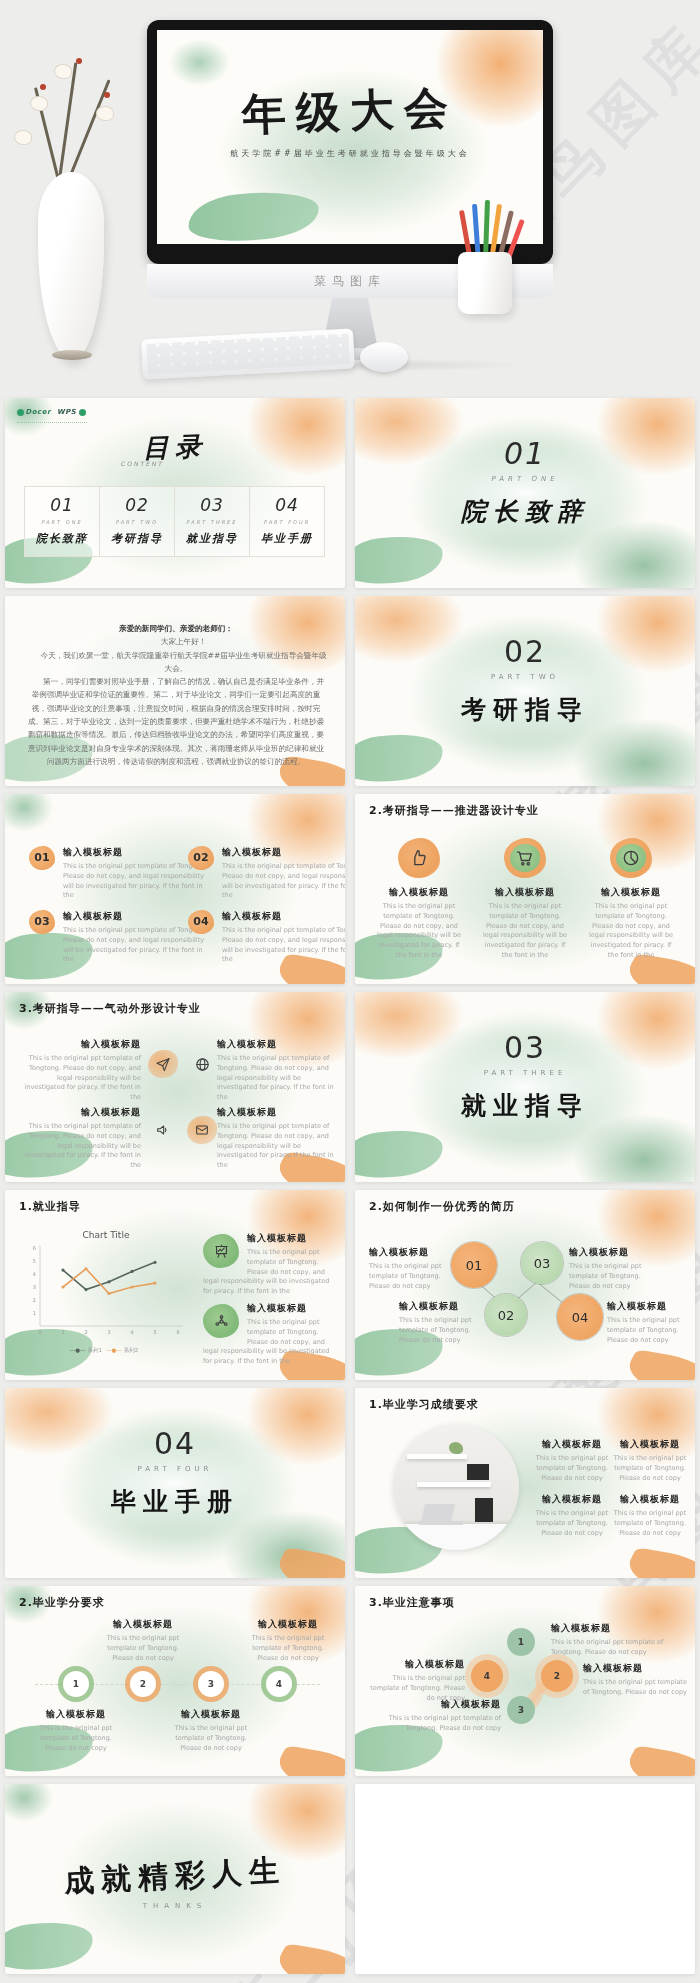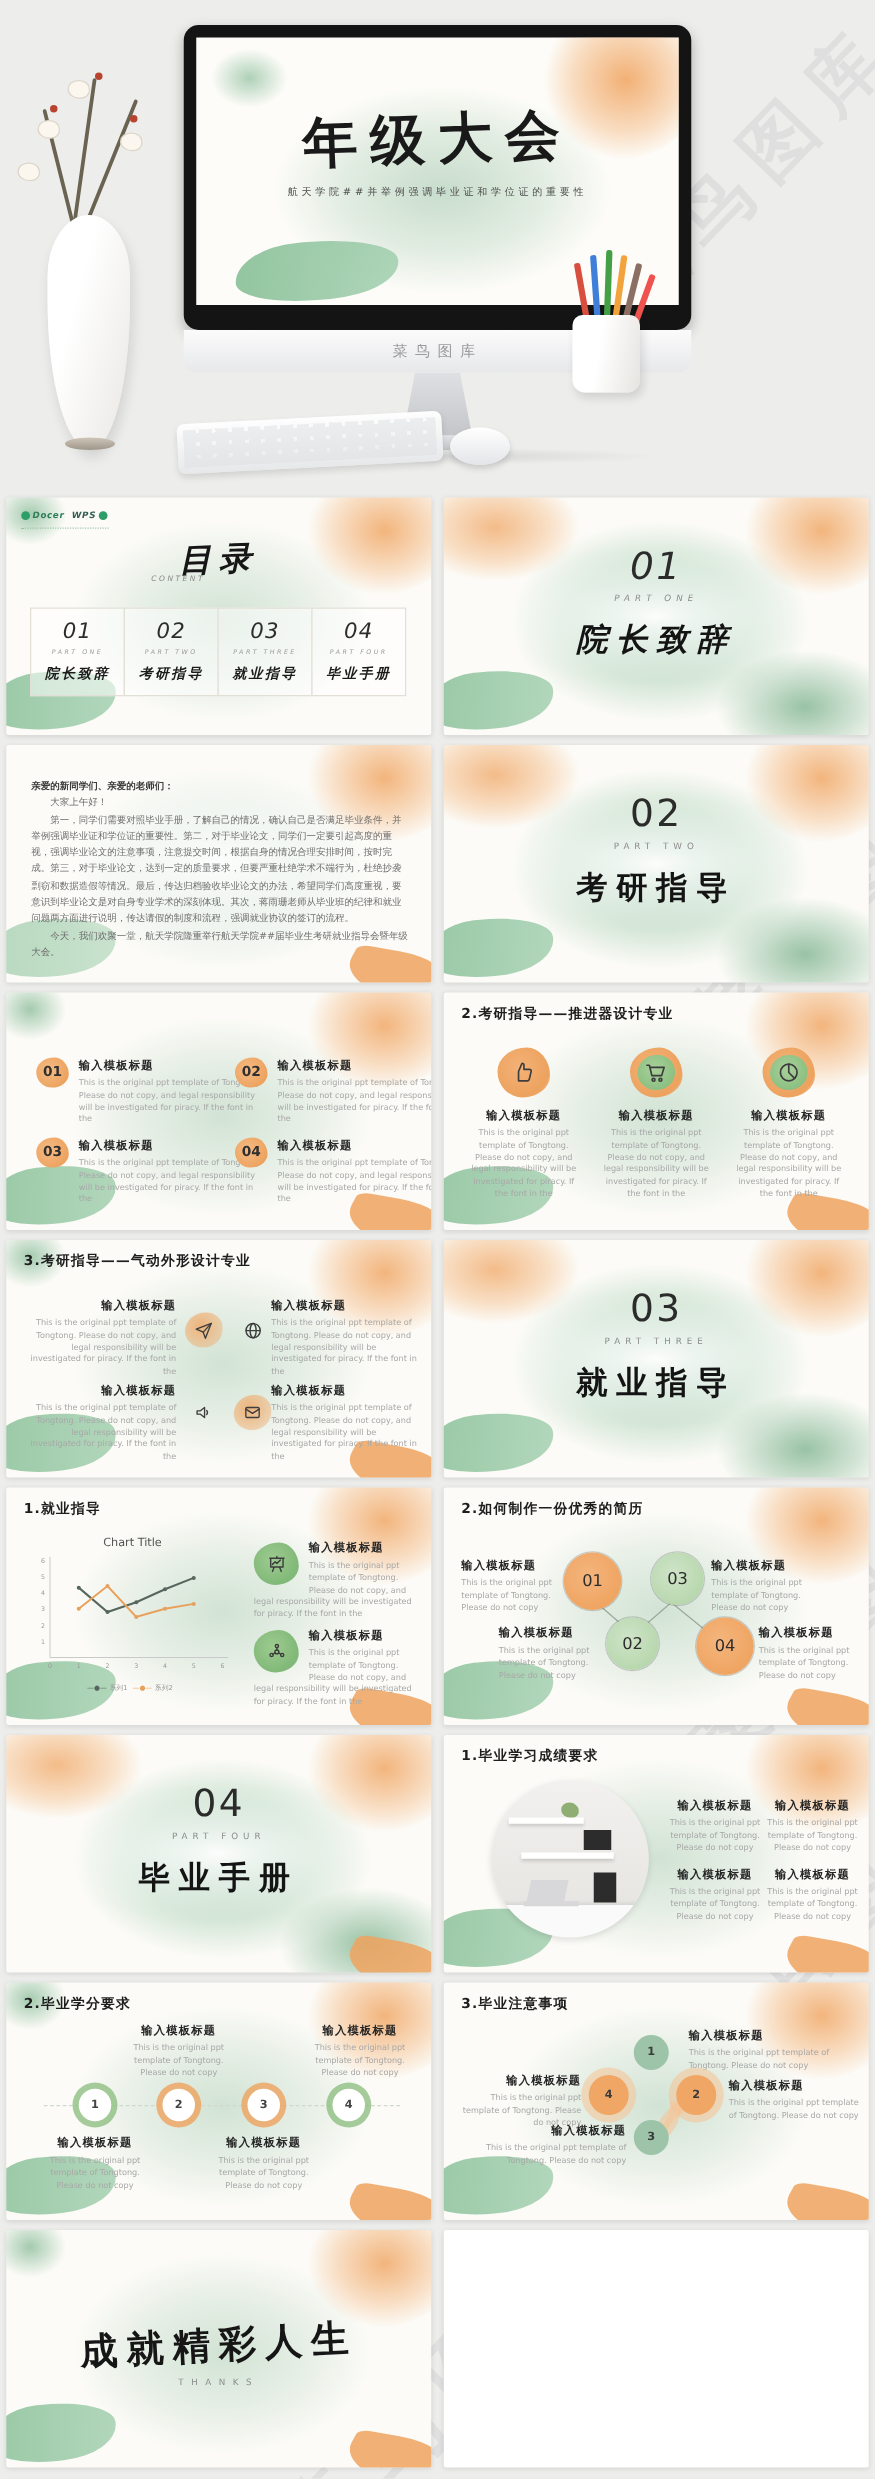--- a/index.html
+++ b/index.html
@@ -90,21 +90,21 @@
            padding:8px 2px 10px;text-align:center;}
   .toc-num{font-size:17px;color:#2d2d2d;letter-spacing:1px;}
   .toc-part{font-size:5px;color:#9a9a9a;letter-spacing:2px;margin:4px 0 6px;}
   .toc-label{font-size:11px;font-weight:bold;color:#1c1c1c;letter-spacing:2px;}
   
   .sec-stack{position:absolute;left:0;top:38px;width:100%;text-align:center;z-index:6;}
   .sec-num{font-size:30px;color:#2b2b2b;letter-spacing:2px;}
   .sec-part{font-size:7px;color:#8d8d8d;letter-spacing:4px;margin:4px 0 12px;}
   .sec-title{font-size:25px;font-weight:bold;color:#141414;letter-spacing:7px;}
   
-  .welcome-text{position:absolute;left:20px;top:26px;width:302px;z-index:5;font-size:7.6px;line-height:1.75;color:#6e6e6e;}
+  .welcome-text{position:absolute;left:20px;top:26px;width:302px;z-index:5;font-size:7.6px;line-height:1.75;color:#6e6e6e;text-align:center;}
   .welcome-text .lead{font-weight:bold;color:#3a3a3a;}
   .welcome-text p{margin:0;text-indent:2em;}
   
   .pt-item{position:absolute;width:150px;padding-left:34px;z-index:5;}
   .chip{position:absolute;left:0;top:0;width:26px;height:24px;border-radius:56% 44% 52% 48%/48% 56% 44% 52%;
         background:radial-gradient(circle at 40% 40%,#f5bb84,#eda25e 75%,rgba(237,162,94,.25));
         text-align:center;line-height:24px;font-size:11px;font-weight:bold;color:#2f2f2f;}
   
   .iblob{position:relative;width:42px;height:40px;border-radius:56% 44% 52% 48%/48% 56% 44% 52%;
          background:radial-gradient(circle at 42% 40%,#f3b277,#eda25e 70%,rgba(237,162,94,.25));
@@ -172,21 +172,21 @@
   <div class="wm" style="left:520px;top:1500px;">菜鸟图库</div>
   <div class="wm" style="left:180px;top:1870px;font-size:70px;">菜鸟图库</div>
 
   <div class="monitor-frame"></div>
   <div class="monitor-screen">
     <div class="scr-blob-tl"></div>
     <div class="scr-green"></div>
     <div class="scr-orange"></div>
     <div class="scr-stroke"></div>
     <div class="scr-title">年级大会</div>
-    <div class="scr-sub">航天学院##并举例强调毕业证和学位证的重要性</div>
+    <div class="scr-sub">航天学院##届毕业生考研就业指导会暨年级大会</div>
   </div>
   <div class="monitor-chin">菜鸟图库</div>
   <div class="stand-neck"></div>
   <div class="stand-base"></div>
   <div class="desk-shadow"></div>
 
   <div class="stem" style="left:66px;top:62px;height:120px;transform:rotate(8deg);"></div>
   <div class="stem" style="left:46px;top:86px;height:100px;transform:rotate(-14deg);"></div>
   <div class="stem" style="left:88px;top:76px;height:105px;transform:rotate(22deg);"></div>
   <div class="blossom" style="left:30px;top:96px;"></div>
@@ -263,22 +263,22 @@
     </div>
   </div>
 
   <div class="slide colL r2">
     <i class="dec br"></i>
     <i class="dec bl" style="opacity:.55;"></i>
     <div class="fog" style="left:4%;top:10%;width:92%;height:80%;"></div>
     <div class="welcome-text">
       <div class="lead">亲爱的新同学们、亲爱的老师们：</div>
       <p>大家上午好！</p>
+      <p>今天，我们欢聚一堂，航天学院隆重举行航天学院##届毕业生考研就业指导会暨年级大会。</p>
       <p>第一，同学们需要对照毕业手册，了解自己的情况，确认自己是否满足毕业条件，并举例强调毕业证和学位证的重要性。第二，对于毕业论文，同学们一定要引起高度的重视，强调毕业论文的注意事项，注意提交时间，根据自身的情况合理安排时间，按时完成。第三，对于毕业论文，达到一定的质量要求，但要严重杜绝学术不端行为，杜绝抄袭剽窃和数据造假等情况。最后，传达归档验收毕业论文的办法，希望同学们高度重视，要意识到毕业论文是对自身专业学术的深刻体现。其次，蒋雨珊老师从毕业班的纪律和就业问题两方面进行说明，传达请假的制度和流程，强调就业协议的签订的流程。</p>
-      <p>今天，我们欢聚一堂，航天学院隆重举行航天学院##届毕业生考研就业指导会暨年级大会。</p>
     </div>
   </div>
 
   <div class="slide section colR r2">
     <i class="dec ol"></i>
     <i class="dec gb"></i>
     <i class="dec bl"></i>
     <div class="fog"></div>
     <div class="sec-stack">
       <div class="sec-num">02</div>

